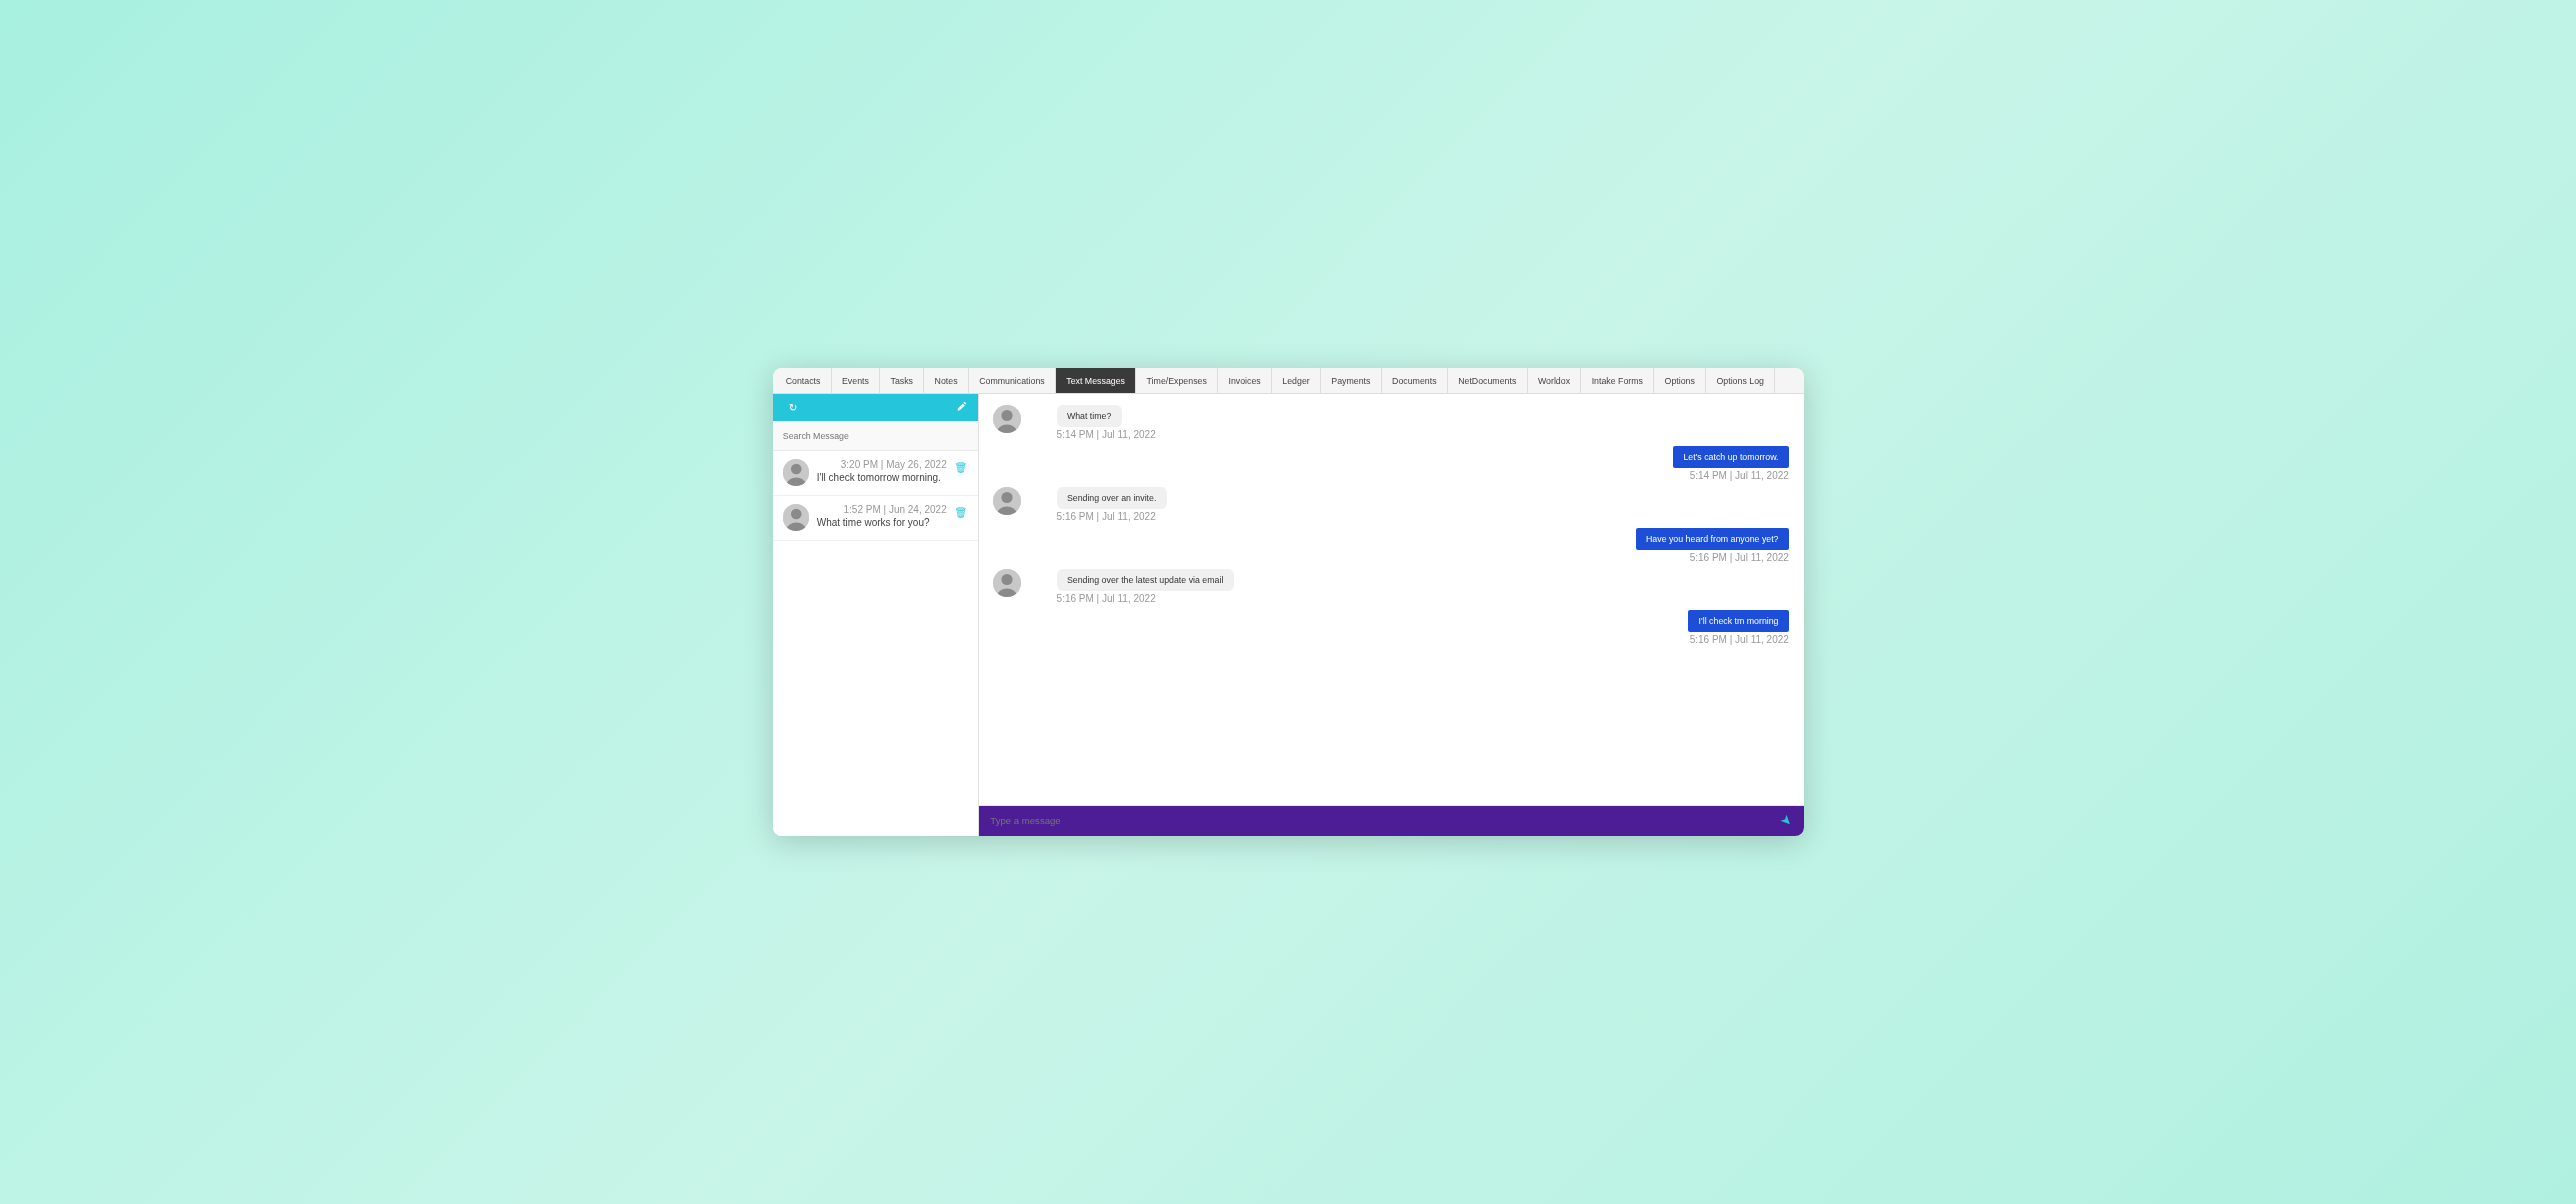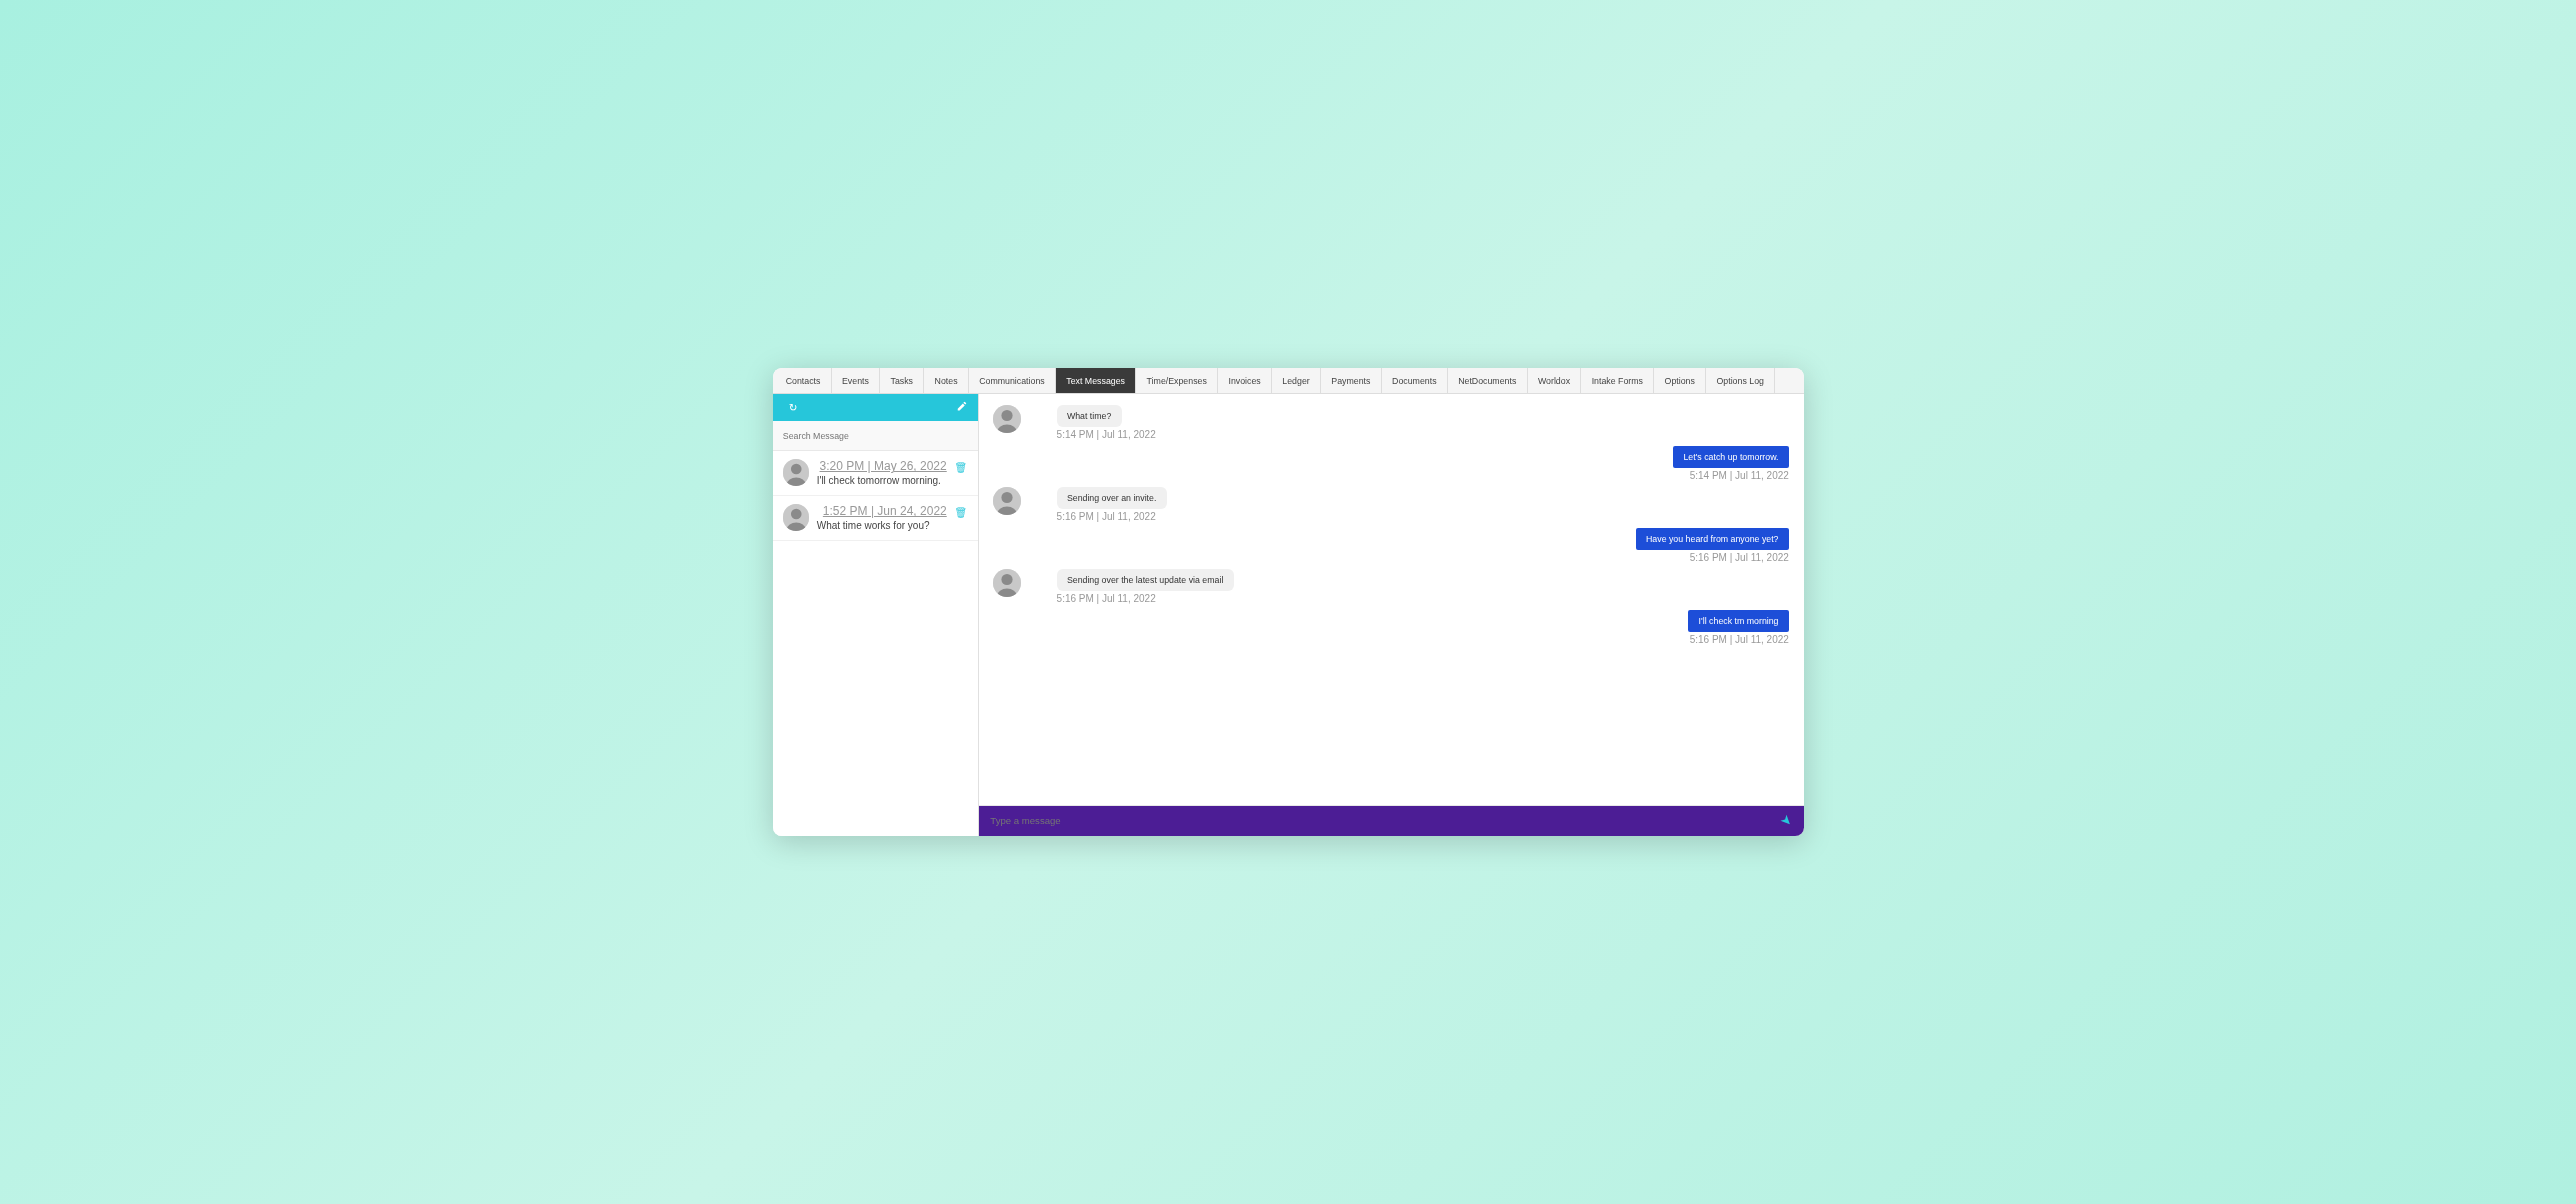--- a/index.html
+++ b/index.html
@@ -125,24 +125,23 @@
       flex: 1;
       min-width: 0;
     }
     .conv-meta {
       display: flex;
       justify-content: space-between;
       align-items: flex-start;
       margin-bottom: 1.5px;
     }
     .conv-date {
-      font-size: 12px;
+      font-size: 10px;
       color: #999;
       white-space: nowrap;
-      text-decoration: underline;
     }
     .conv-text {
       font-size: 10px;
       color: #444;
       truncate: ellipsis;
     }
     .delete-icon {
       color: #26c6da;
       font-size: 10.3px;
       cursor: pointer;

